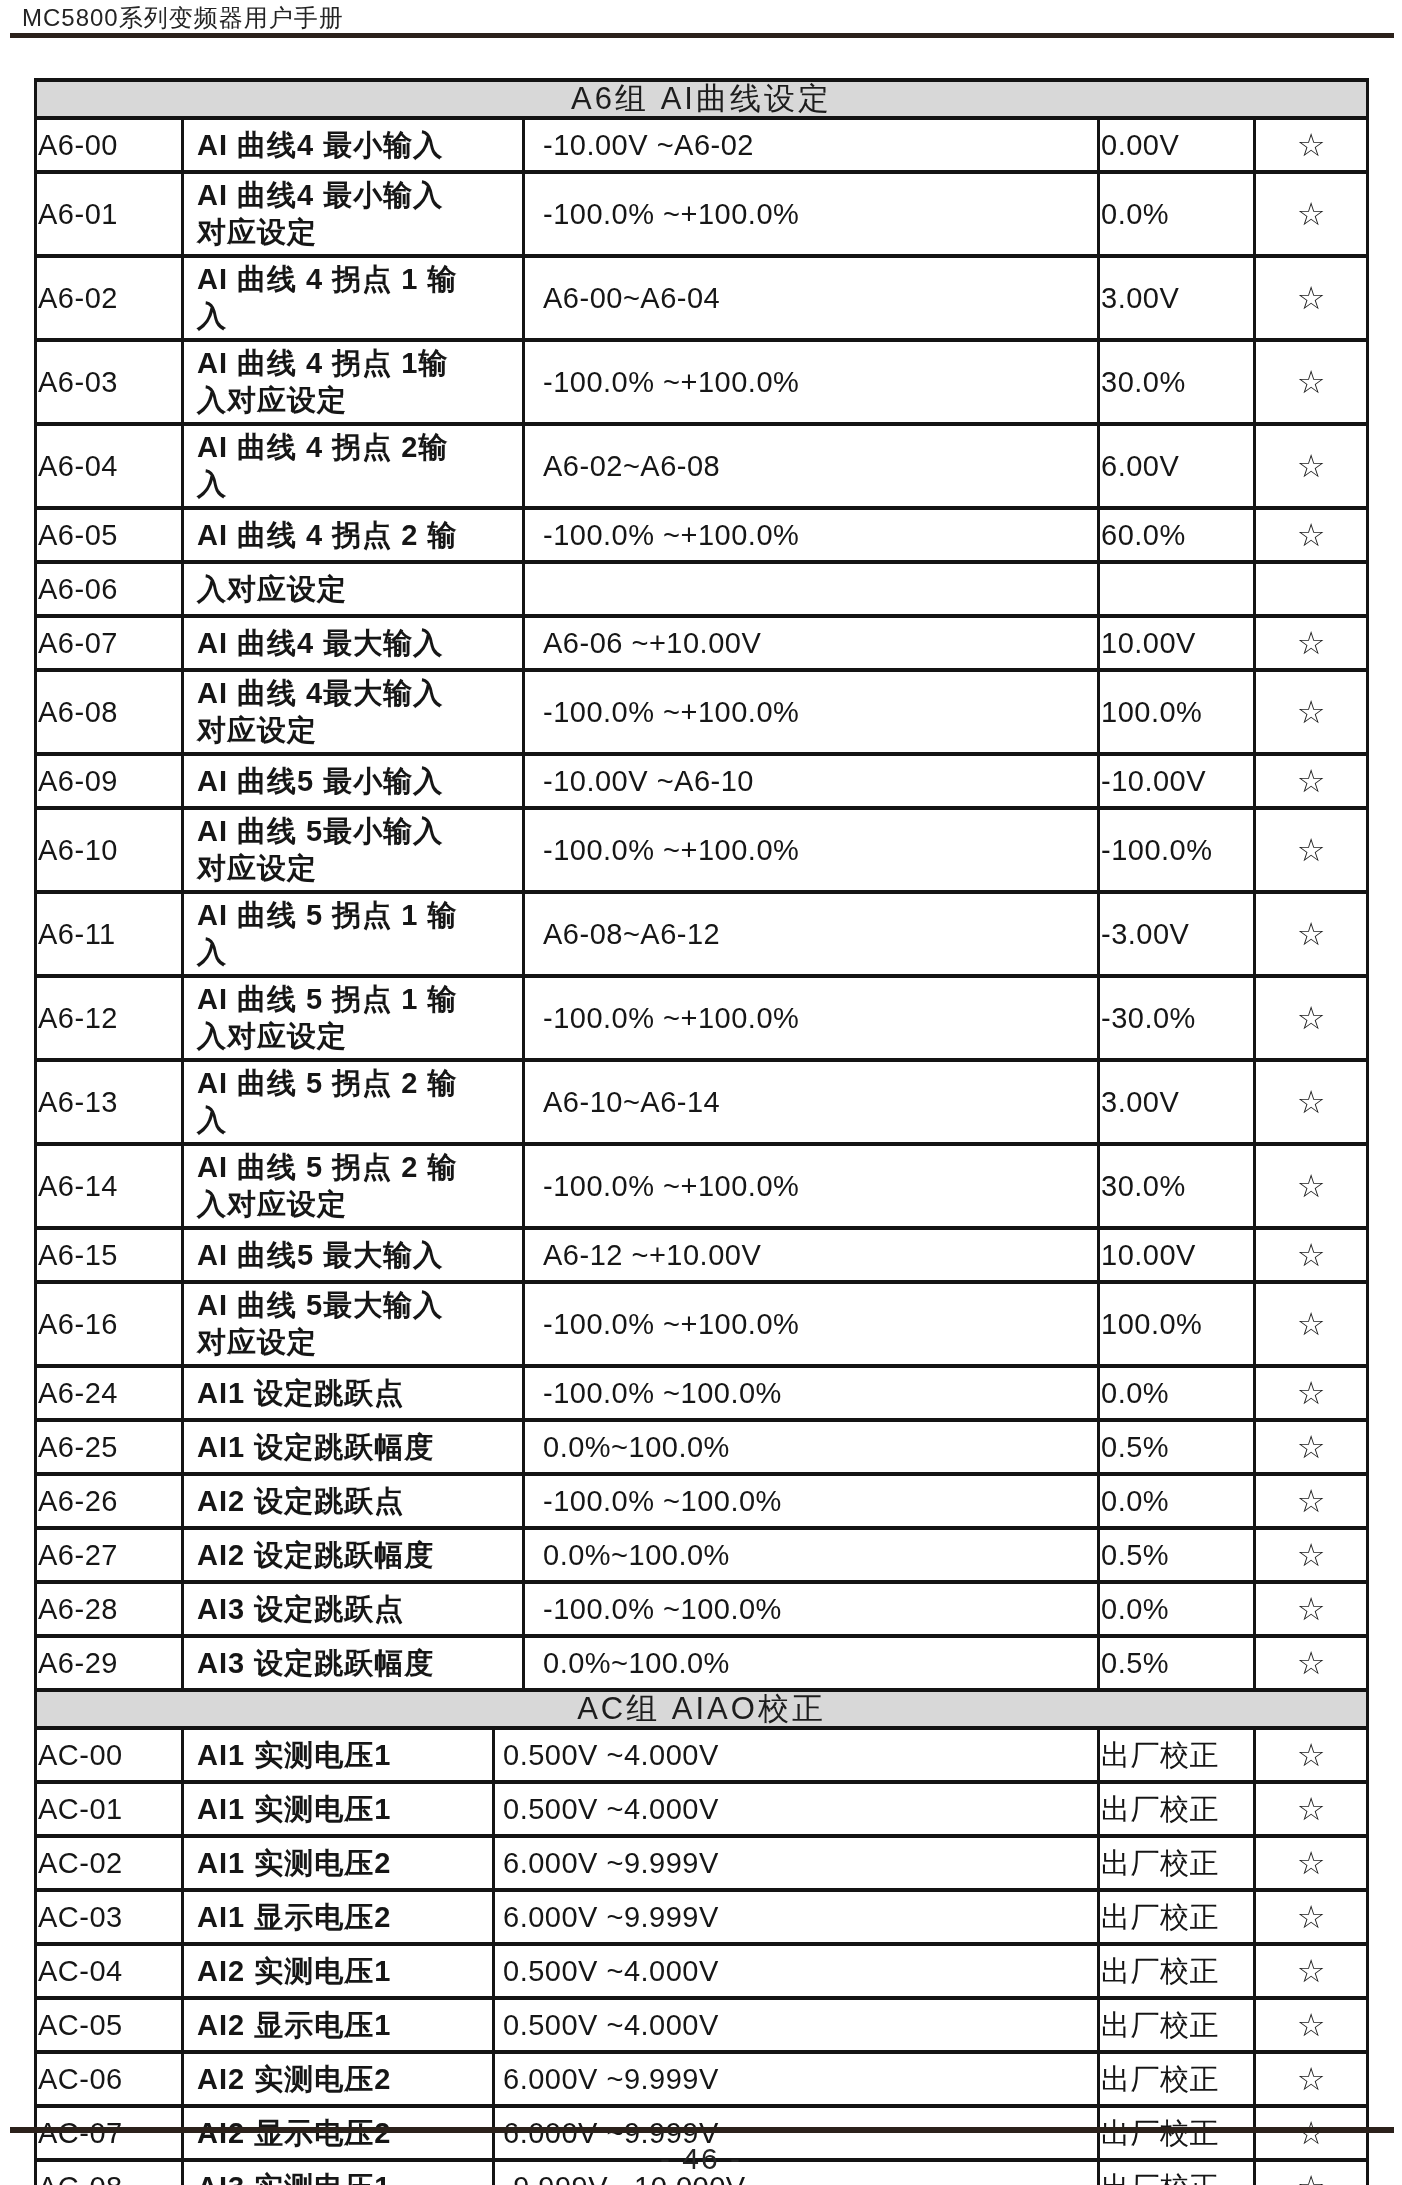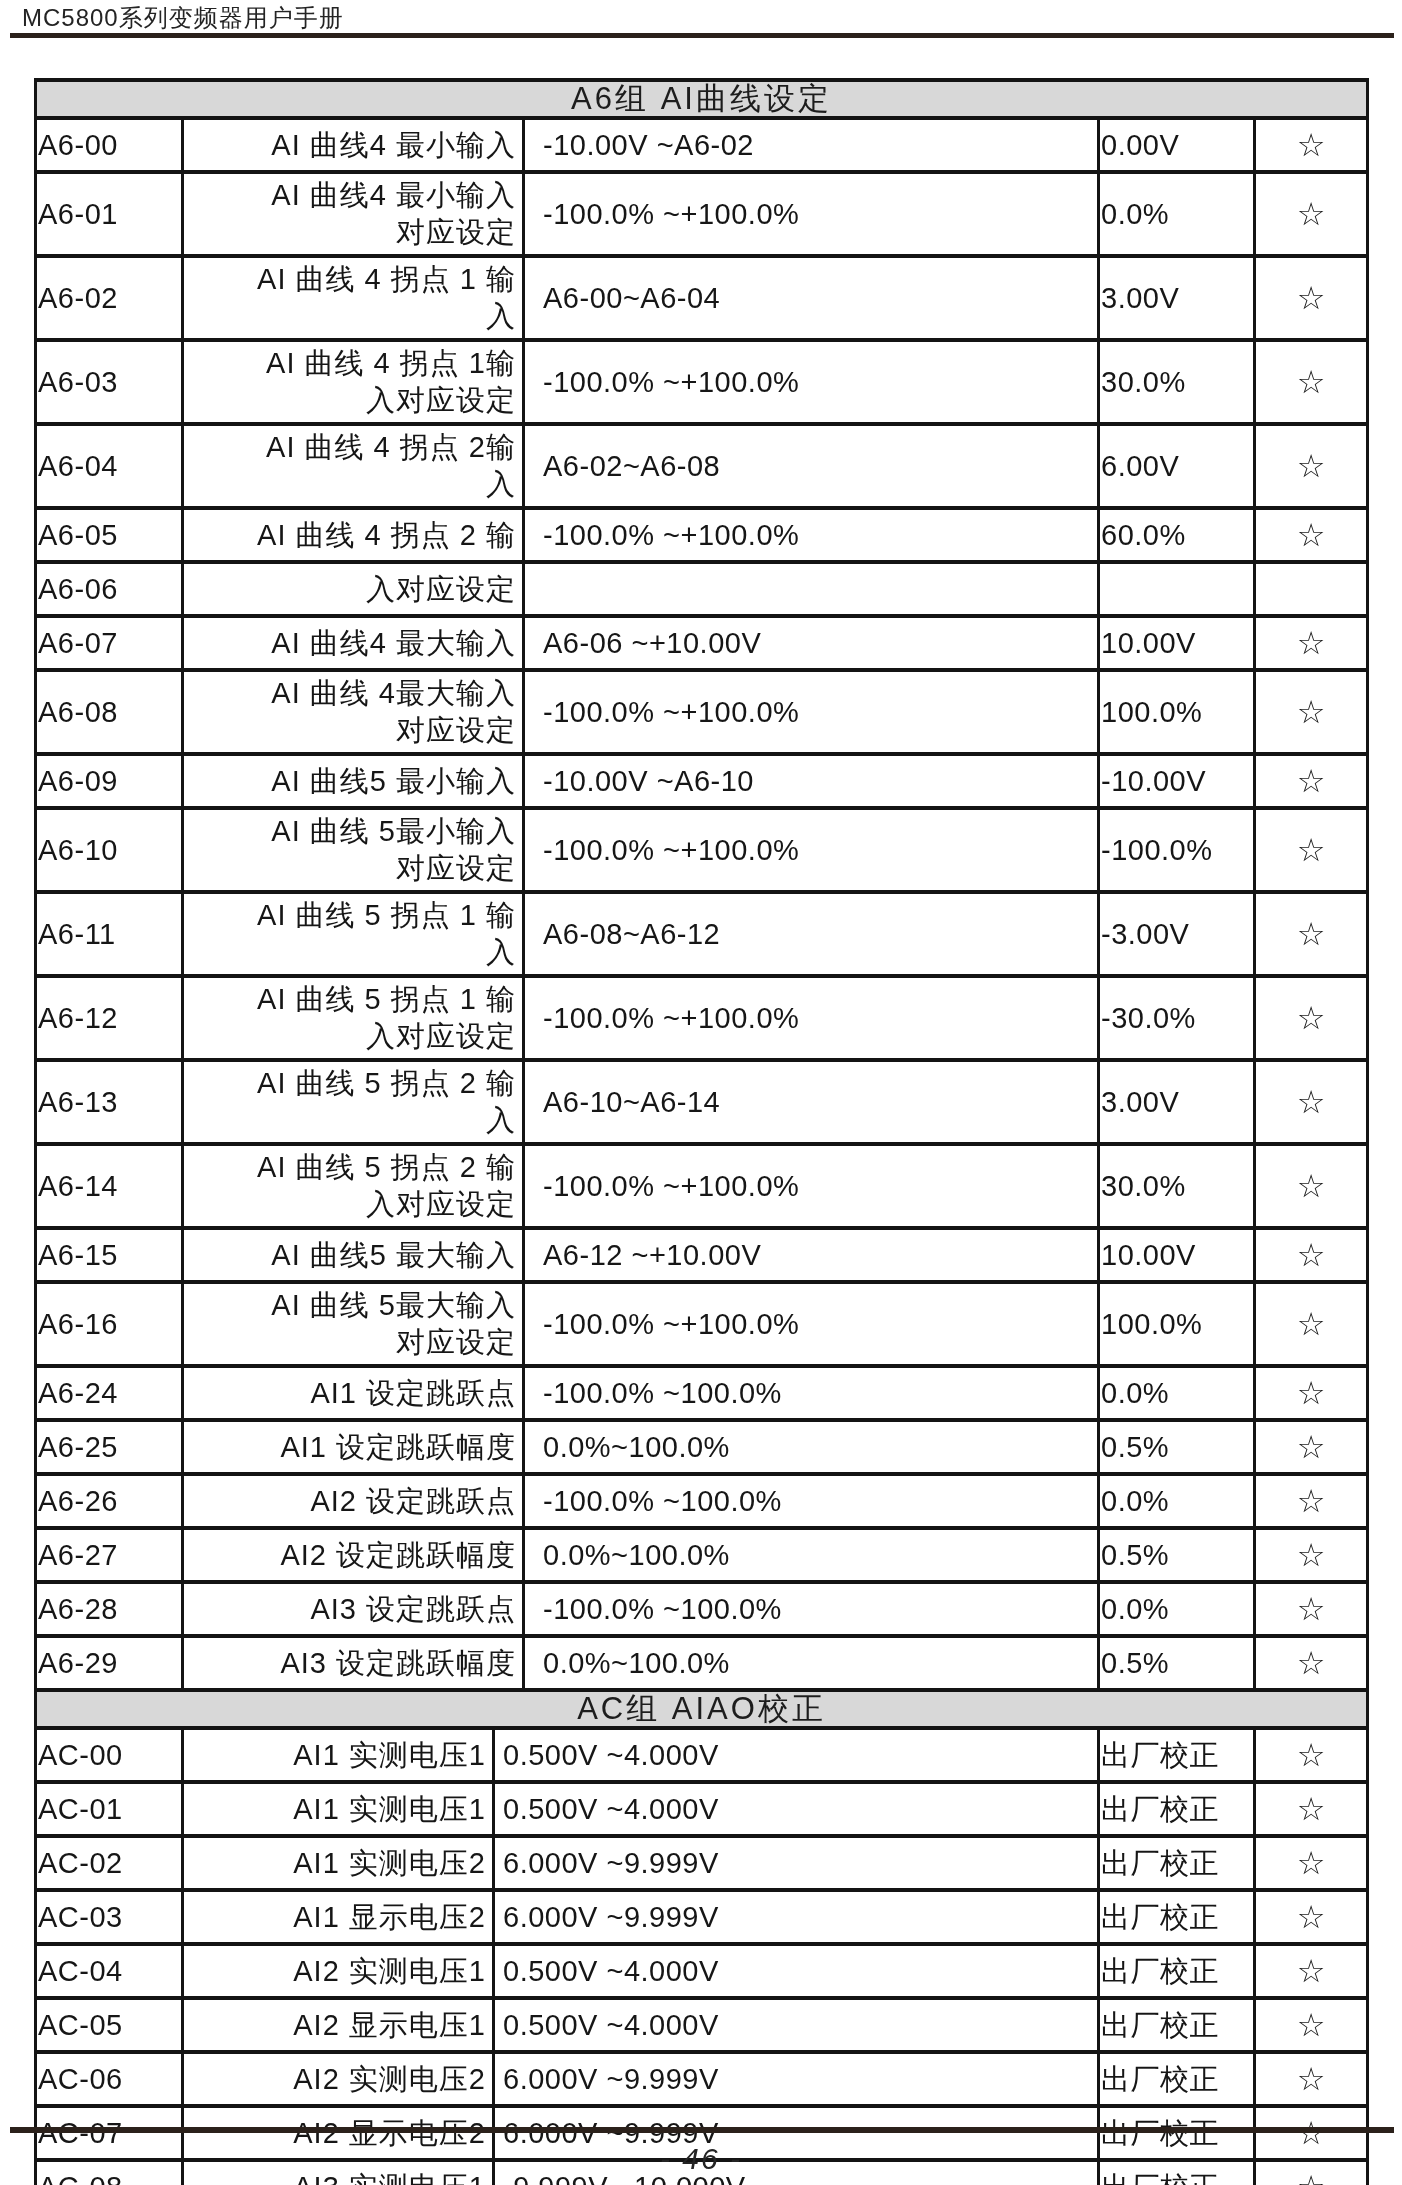--- a/index.html
+++ b/index.html
@@ -34,33 +34,33 @@
     font-size:29px; line-height:37px;
     height:44px; vertical-align:middle;
     overflow:hidden;
   }
   td.sec-title {
     background:#d8d8d8; text-align:center;
     font-size:31px; letter-spacing:3px; height:32px; line-height:32px;
     color:#1d1d1d;
   }
   td.c-code  { text-align:left; letter-spacing:0.5px; }
-  td.c-name  { text-align:right; padding:3px 6px 3px 13px; white-space:pre-line; letter-spacing:1px; }
+  td.c-name  { text-align:left; padding:3px 6px 3px 13px; white-space:pre-line; letter-spacing:1px;font-weight:bold; }
   td.c-range { text-align:left; padding:3px 6px 3px 18px; letter-spacing:0.5px; }
   table.tbl-ac td.c-range { padding-left:8px; }
   td.c-def   { letter-spacing:0.5px; }
   td.c-star  { text-align:center; font-size:32px; color:#1b1b1b; }
 
   .footer-rule {
     position:absolute; left:10px; width:1384px; top:2127px; height:6px;
     background:#2b211b;
   }
   .page-number {
     position:absolute; left:0; top:2142px; width:100%;
-    text-align:center; font-size:30px; letter-spacing:2px; color:#242424;font-style:italic;
+    text-align:center; font-size:30px; letter-spacing:2px; color:#242424;
   }
 </style>
 </head>
 <body>
 
 <div class="page">
 
   <div class="doc-title">MC5800系列变频器用户手册</div>
 
   <div class="header-rule"></div>

